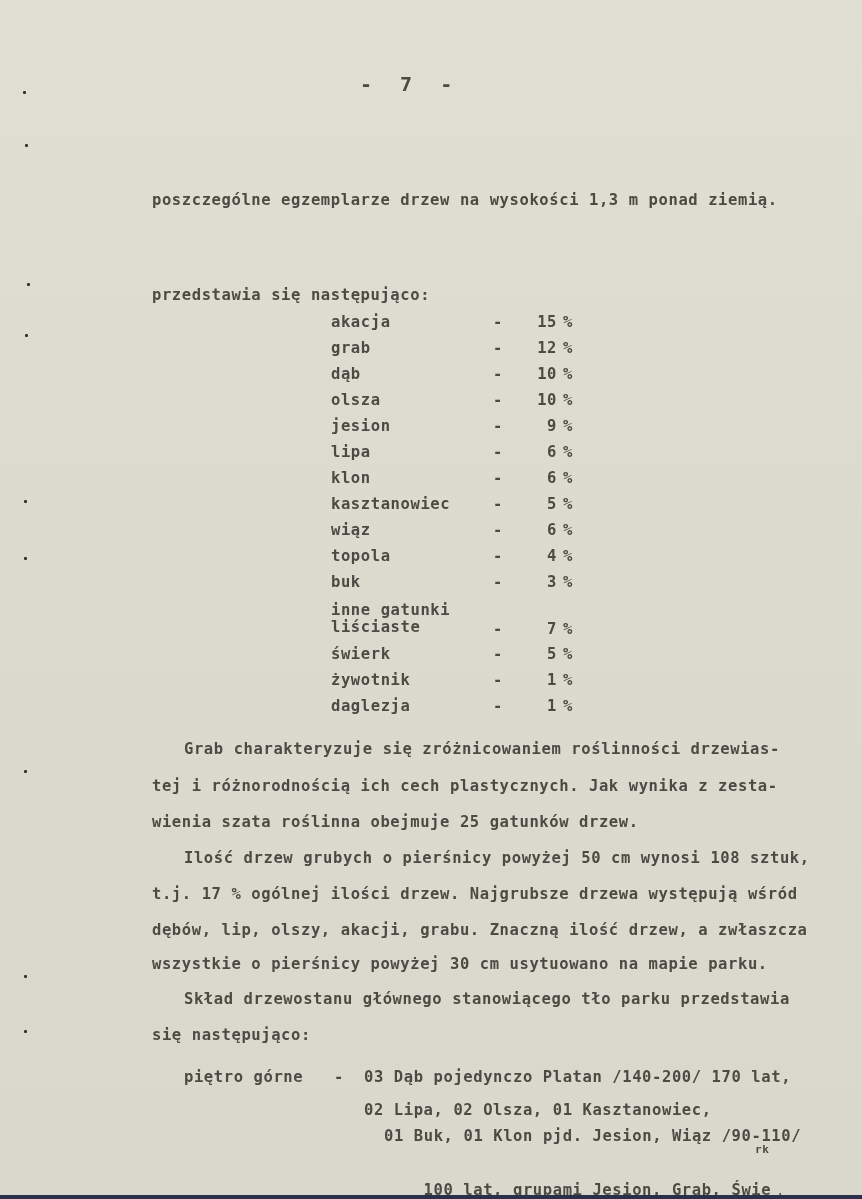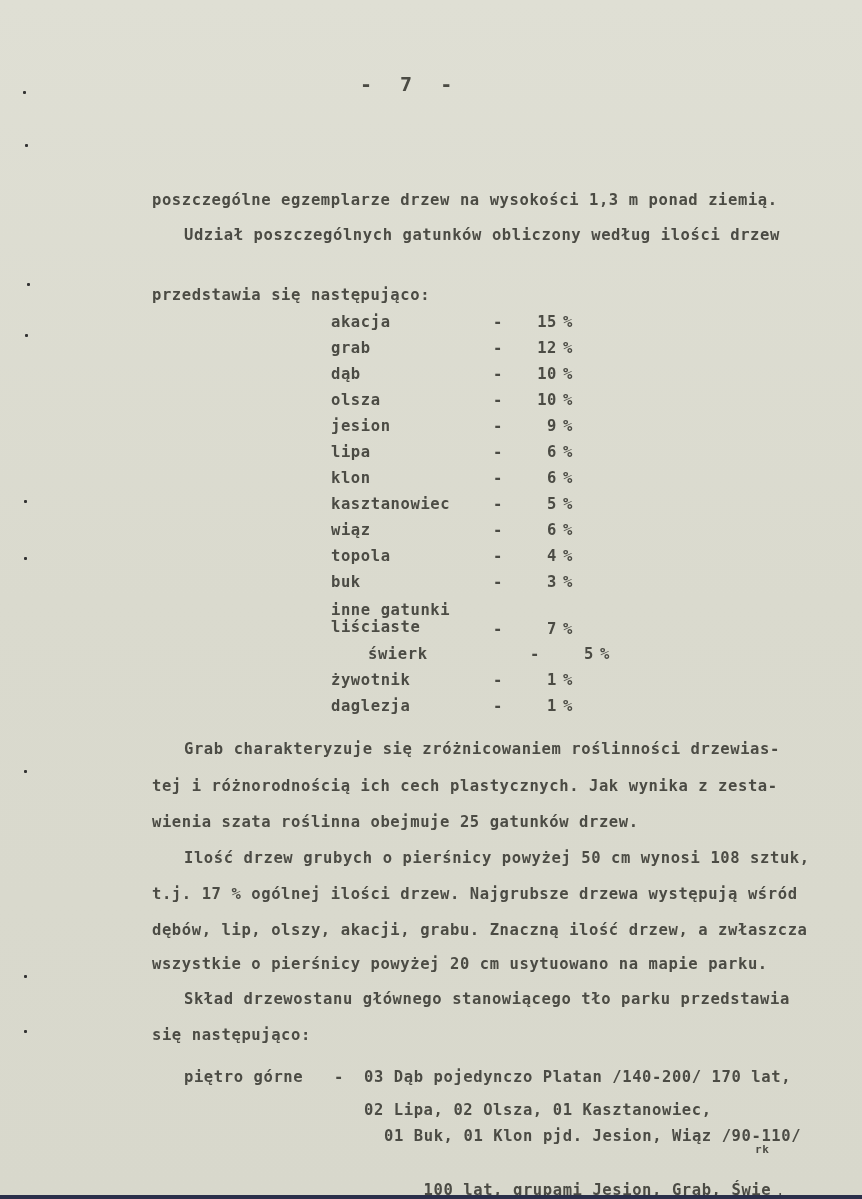--- a/index.html
+++ b/index.html
@@ -39,21 +39,20 @@
   <div class="mark" style="left:25px;top:334px;"></div>
   <div class="mark" style="left:24px;top:500px;"></div>
   <div class="mark" style="left:24px;top:557px;"></div>
   <div class="mark" style="left:24px;top:770px;"></div>
   <div class="mark" style="left:24px;top:975px;"></div>
   <div class="mark" style="left:24px;top:1030px;"></div>
 
   <div class="pageno t">- 7 -</div>
 
   <div class="t" style="left:152px;top:191px;">poszczególne egzemplarze drzew na wysokości 1,3 m ponad ziemią.</div>
-  <div class="t" style="left:184px;top:226px;">Udział poszczególnych gatunków obliczony według ilości drzew</div>
   <div class="t" style="left:152px;top:262px;margin-top:24px;">przedstawia się następująco:</div>
 
   <div>
     <div class="row t" style="top:313px;">
       <span class="sp">akacja</span>
       <span class="dash">-</span>
       <span class="val">15</span>
       <span class="pct">%</span>
     </div>
     <div class="row t" style="top:339px;">
@@ -116,21 +115,21 @@
       <span class="val">3</span>
       <span class="pct">%</span>
     </div>
     <div class="row t" style="top:601px;height:40px;">
       <span class="sp">inne gatunki</span>
       <span class="sp" style="top:17px;">liściaste</span>
       <span class="dash" style="top:19px;">-</span>
       <span class="val" style="top:19px;">7</span>
       <span class="pct" style="top:19px;">%</span>
     </div>
-    <div class="row t" style="top:645px;margin-left:37px;">
+    <div class="row t" style="top:645px;">
       <span class="sp">świerk</span>
       <span class="dash">-</span>
       <span class="val">5</span>
       <span class="pct">%</span>
     </div>
     <div class="row t" style="top:671px;">
       <span class="sp">żywotnik</span>
       <span class="dash">-</span>
       <span class="val">1</span>
       <span class="pct">%</span>
@@ -143,21 +142,21 @@
     </div>
   </div>
 
   <div class="t" style="left:184px;top:740px;">Grab charakteryzuje się zróżnicowaniem roślinności drzewias-</div>
   <div class="t" style="left:152px;top:777px;">tej i różnorodnością ich cech plastycznych. Jak wynika z zesta-</div>
   <div class="t" style="left:152px;top:813px;">wienia szata roślinna obejmuje 25 gatunków drzew.</div>
 
   <div class="t" style="left:184px;top:849px;">Ilość drzew grubych o pierśnicy powyżej 50 cm wynosi 108 sztuk,</div>
   <div class="t" style="left:152px;top:885px;">t.j. 17 % ogólnej ilości drzew. Najgrubsze drzewa występują wśród</div>
   <div class="t" style="left:152px;top:921px;">dębów, lip, olszy, akacji, grabu. Znaczną ilość drzew, a zwłaszcza</div>
-  <div class="t" style="left:152px;top:955px;">wszystkie o pierśnicy powyżej 20 cm usytuowano na mapie parku.</div>
+  <div class="t" style="left:152px;top:955px;">wszystkie o pierśnicy powyżej 30 cm usytuowano na mapie parku.</div>
 
   <div class="t" style="left:184px;top:990px;">Skład drzewostanu głównego stanowiącego tło parku przedstawia</div>
   <div class="t" style="left:152px;top:1026px;">się następująco:</div>
 
   <div>
     <div class="t" style="left:184px;top:1068px;">piętro górne</div>
     <div class="t" style="left:334px;top:1068px;">-</div>
     <div class="t" style="left:364px;top:1068px;">03 Dąb pojedynczo Platan /140-200/ 170 lat,</div>
     <div class="t" style="left:364px;top:1101px;">02 Lipa, 02 Olsza, 01 Kasztanowiec,</div>
     <div class="t" style="left:364px;top:1127px;margin-left:20px;">01 Buk, 01 Klon pjd. Jesion, Wiąz /90-110/</div>

